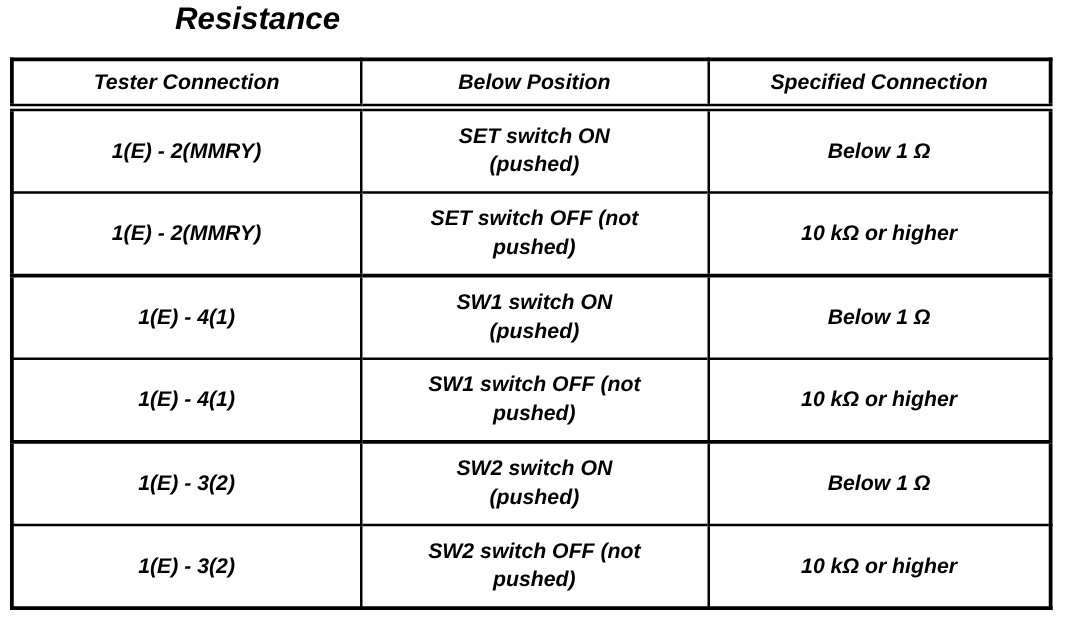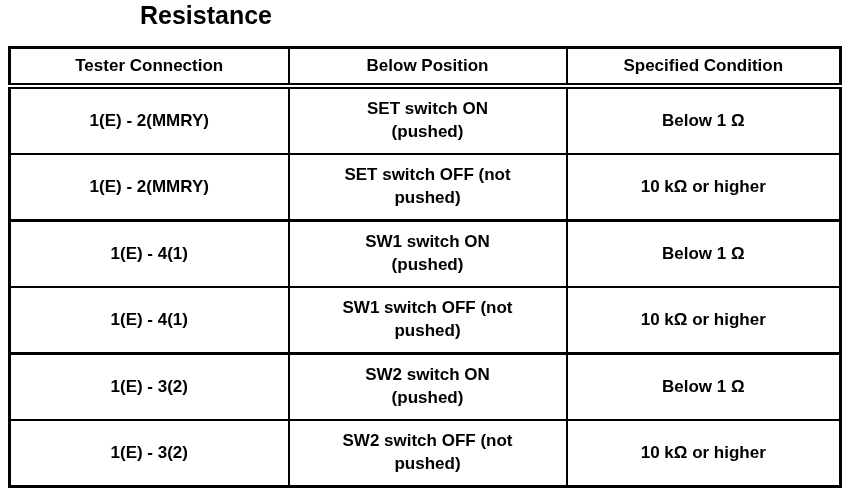--- a/index.html
+++ b/index.html
@@ -10,20 +10,21 @@
     height: 496px;
     font-family: "Liberation Sans", sans-serif;
     color: #000000;
     overflow: hidden;
   }
   .page {
     position: relative;
     width: 780px;
     height: 496px;
     background: #ffffff;
+    font-style: italic;
   }
   .doc-title {
     margin: 0;
     position: absolute;
     left: 140px;
     top: 1px;
     font-size: 25px;
     font-weight: bold;
     letter-spacing: 0px;
   }
@@ -75,21 +76,21 @@
   <table class="spec-table">
     <colgroup>
       <col class="c1">
         <col class="c2">
         <col class="c3">
     </colgroup>
     <thead>
       <tr>
         <th>Tester Connection</th>
         <th>Below Position</th>
-        <th>Specified Condition</th>
+        <th>Specified Connection</th>
       </tr>
     </thead>
     <tbody>
       <tr>
         <td>1(E) - 2(MMRY)</td>
         <td class="switch-pos">SET switch ON
 (pushed)</td>
         <td>Below 1 Ω</td>
       </tr>
       <tr class="sep-thin">

